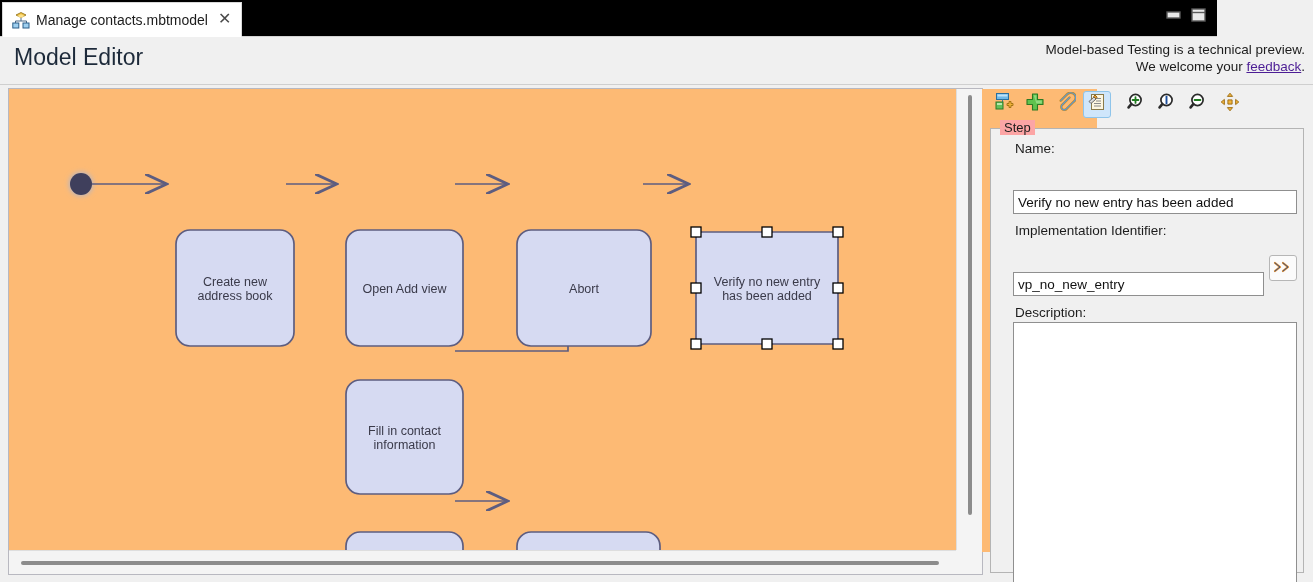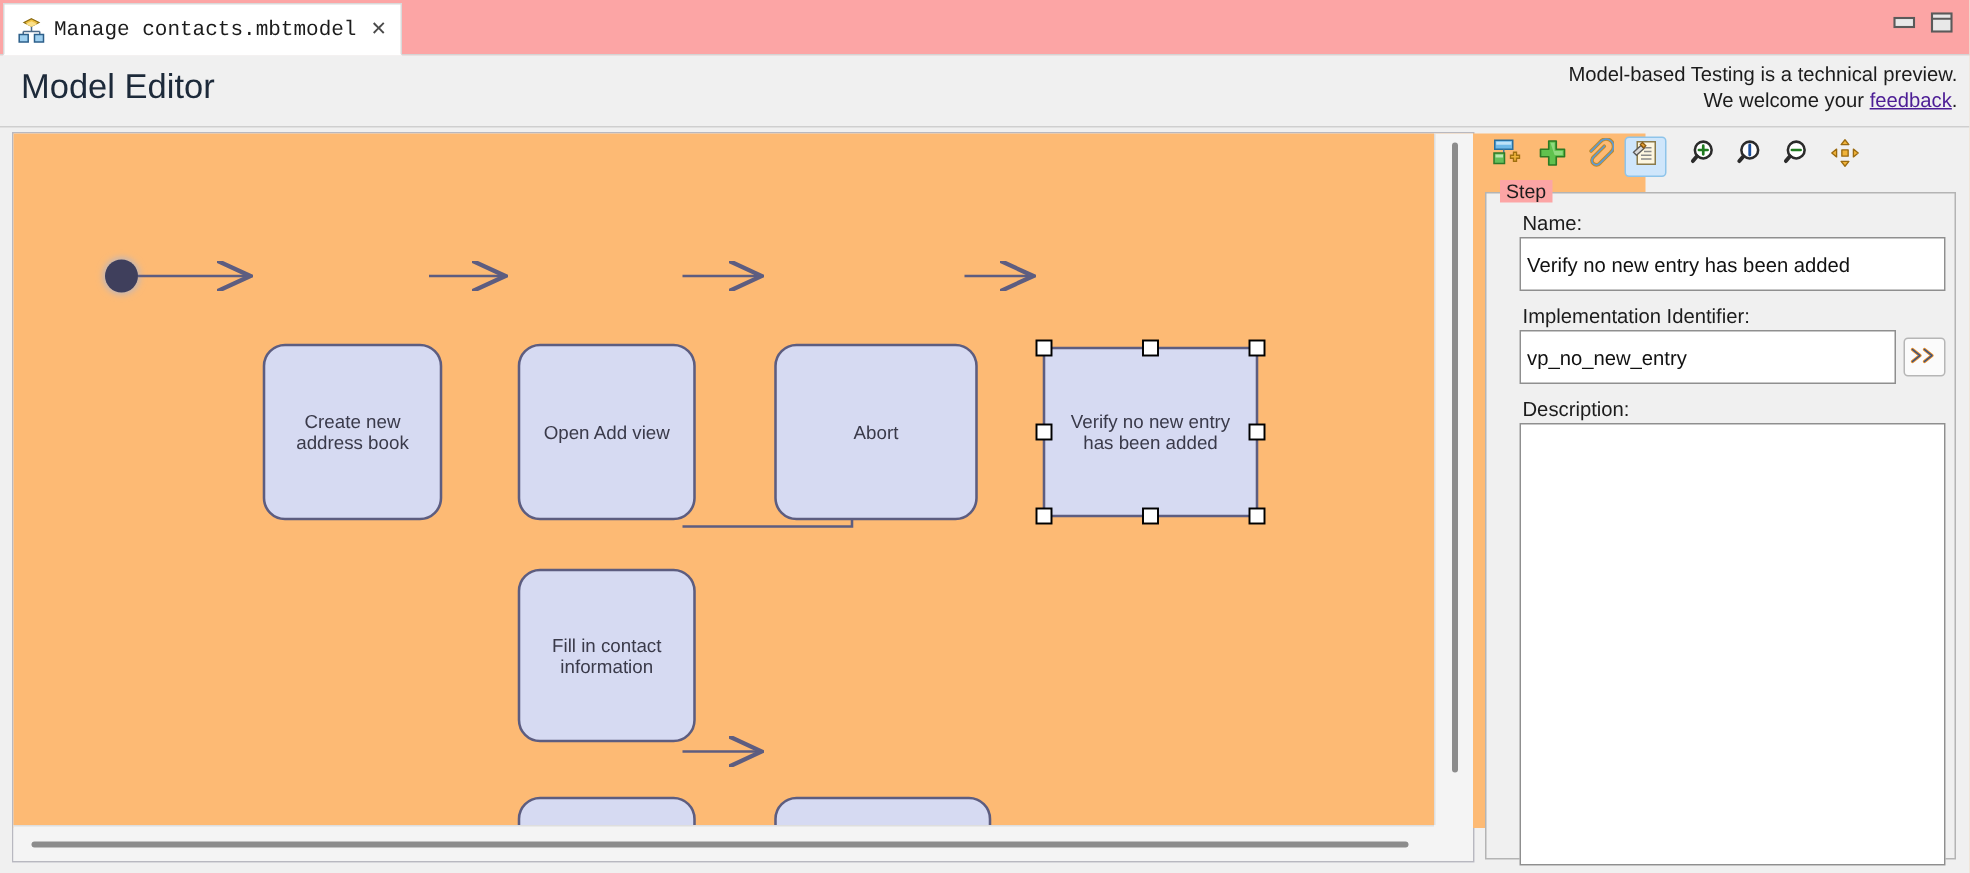--- a/index.html
+++ b/index.html
@@ -12,24 +12,23 @@
   }
   #app {
     position: relative;
     width: 1313px; height: 582px;
     background: #f0f0f0;
   }
 
   
   .tabbar {
     position: absolute; left: 0; top: 0;
-    width: 1313px; height: 37px;
-    background: #fca5a5;
+    width: 1217px; height: 37px;
+    background: #000000;
     border-bottom: 1px solid #d4d4d4;
-    font-family: Liberation Mono, monospace;
   }
   .tab {
     position: absolute; left: 2px; top: 2px;
     height: 35px;
     display: flex; align-items: center;
     padding: 0 6px 0 9px;
     background: #ffffff;
     border: 1px solid #d9d9d9;
     border-bottom: 1px solid #ffffff;
     gap: 6px;
@@ -152,27 +151,28 @@
     background: #fca5a5;
     padding: 0 4px;
     font-size: 13px; color: #1c1c1c;
   }
   .fieldlabel {
     font-size: 13.5px; color: #1c1c1c;
     display: block; margin: 0 0 2px 2px;
   }
   .ctrls { position: absolute; left: 10px; top: 12px; width: 296px; padding-left: 12px; }
   .textinput {
-    width: 100%; height: 36px;
+    width: 100%; height: 24px;
     border: 1px solid #8f8f8f;
     background: #ffffff;
     font-family: "Liberation Sans", sans-serif;
     font-size: 13.5px; color: #111;
     padding: 0 4px;
     outline: none;
+    margin-top: 32px;
   }
   .row { display: flex; gap: 5px; align-items: center; }
   .row .textinput { flex: 1 1 auto; }
   .browse-btn {
     width: 32px; height: 26px;
     border: 1px solid #b6b6b6; border-radius: 3px;
     background: #fbfbfb;
     display: flex; align-items: center; justify-content: center;
     cursor: pointer;
     font-size: 13px; font-weight: bold;

